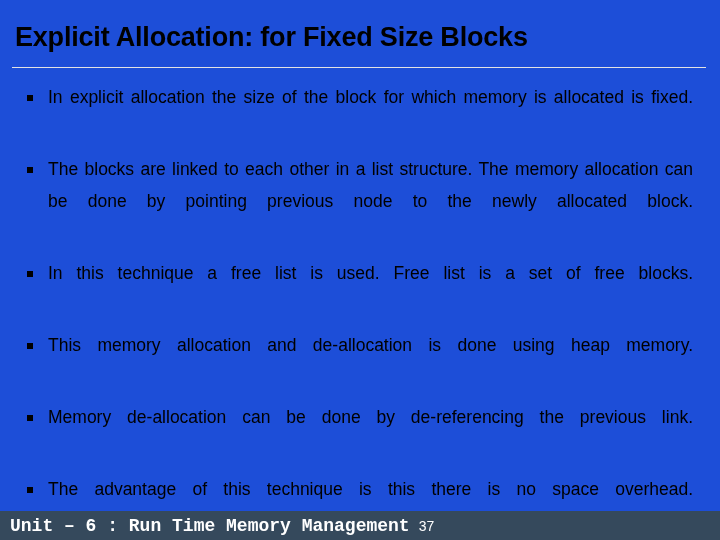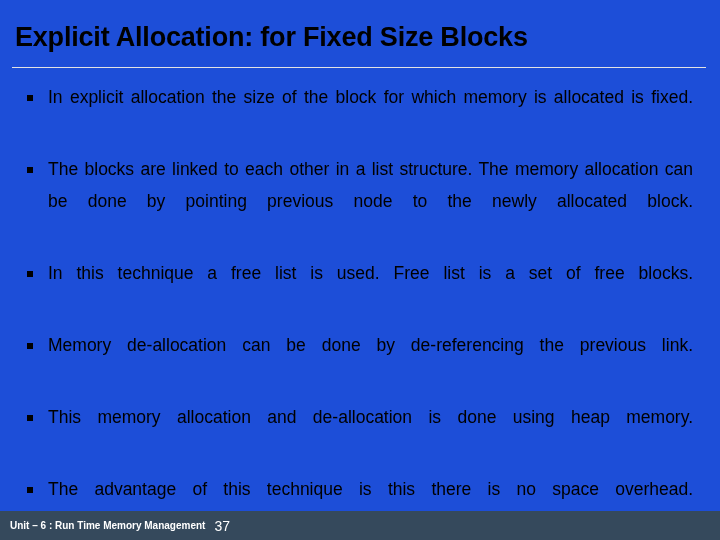--- a/index.html
+++ b/index.html
@@ -102,22 +102,22 @@
     width: 720px;
     height: 29px;
     background: #35495c;
     display: flex;
     align-items: center;
     overflow: hidden;
   }
 
   .footer-unit {
     margin-left: 10px;
-    font-family: Liberation Sans, sans-serif;
-    font-size: 10px;
+    font-family: Liberation Mono, monospace;
+    font-size: 18px;
     font-weight: bold;
     color: #ffffff;
     white-space: nowrap;
   }
 
   .footer-page {
     margin-left: 9px;
     font-family: "Liberation Sans", sans-serif;
     font-size: 14px;
     font-weight: normal;
@@ -155,26 +155,26 @@
       <span class="bullet-text">The blocks are linked to each other in a list structure. The memory allocation can be done by pointing previous node to the newly allocated block.</span>
     </div>
 
     <div class="bullet-item">
       <span class="bullet-marker"></span>
       <span class="bullet-text">In this technique a free list is used. Free list is a set of free blocks.</span>
     </div>
 
     <div class="bullet-item">
       <span class="bullet-marker"></span>
-      <span class="bullet-text">Memory de-allocation can be done by de-referencing the previous link.</span>
+      <span class="bullet-text">This memory allocation and de-allocation is done using heap memory.</span>
     </div>
 
     <div class="bullet-item">
       <span class="bullet-marker"></span>
-      <span class="bullet-text">This memory allocation and de-allocation is done using heap memory.</span>
+      <span class="bullet-text">Memory de-allocation can be done by de-referencing the previous link.</span>
     </div>
 
     <div class="bullet-item">
       <span class="bullet-marker"></span>
       <span class="bullet-text">The advantage of this technique is this there is no space overhead.</span>
     </div>
 
   </div>
 
   <div class="footer-bar">

